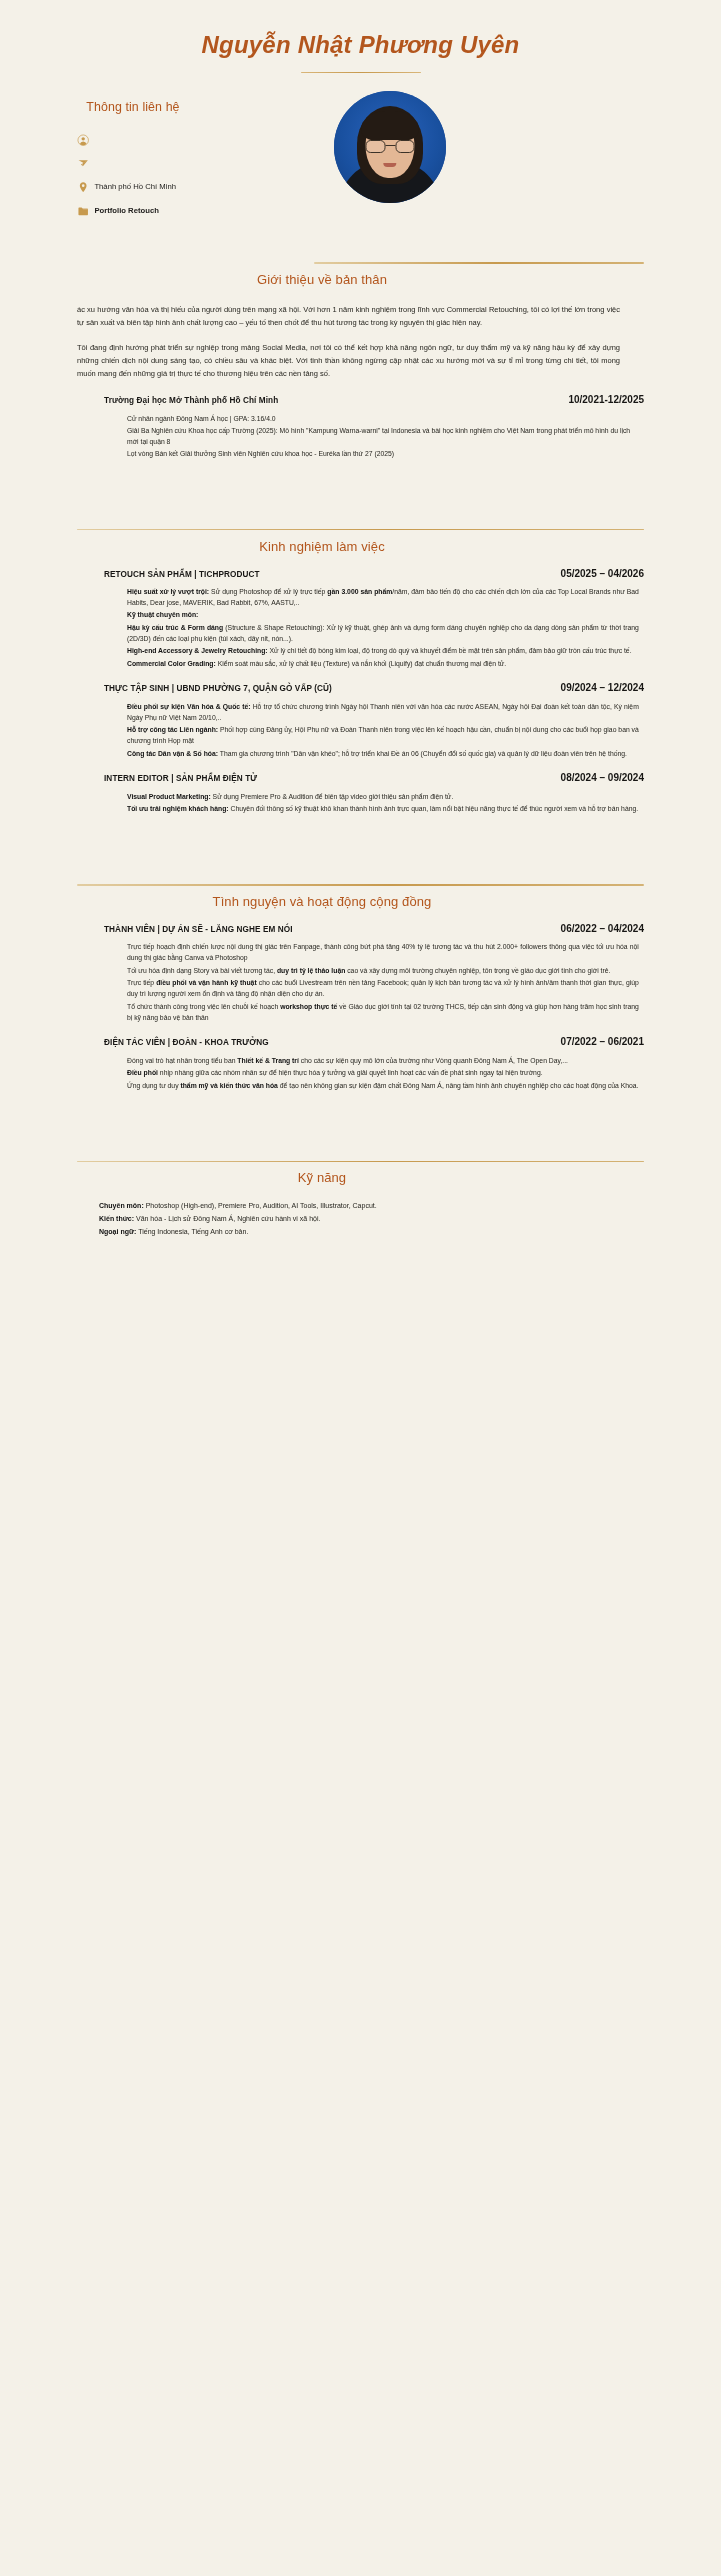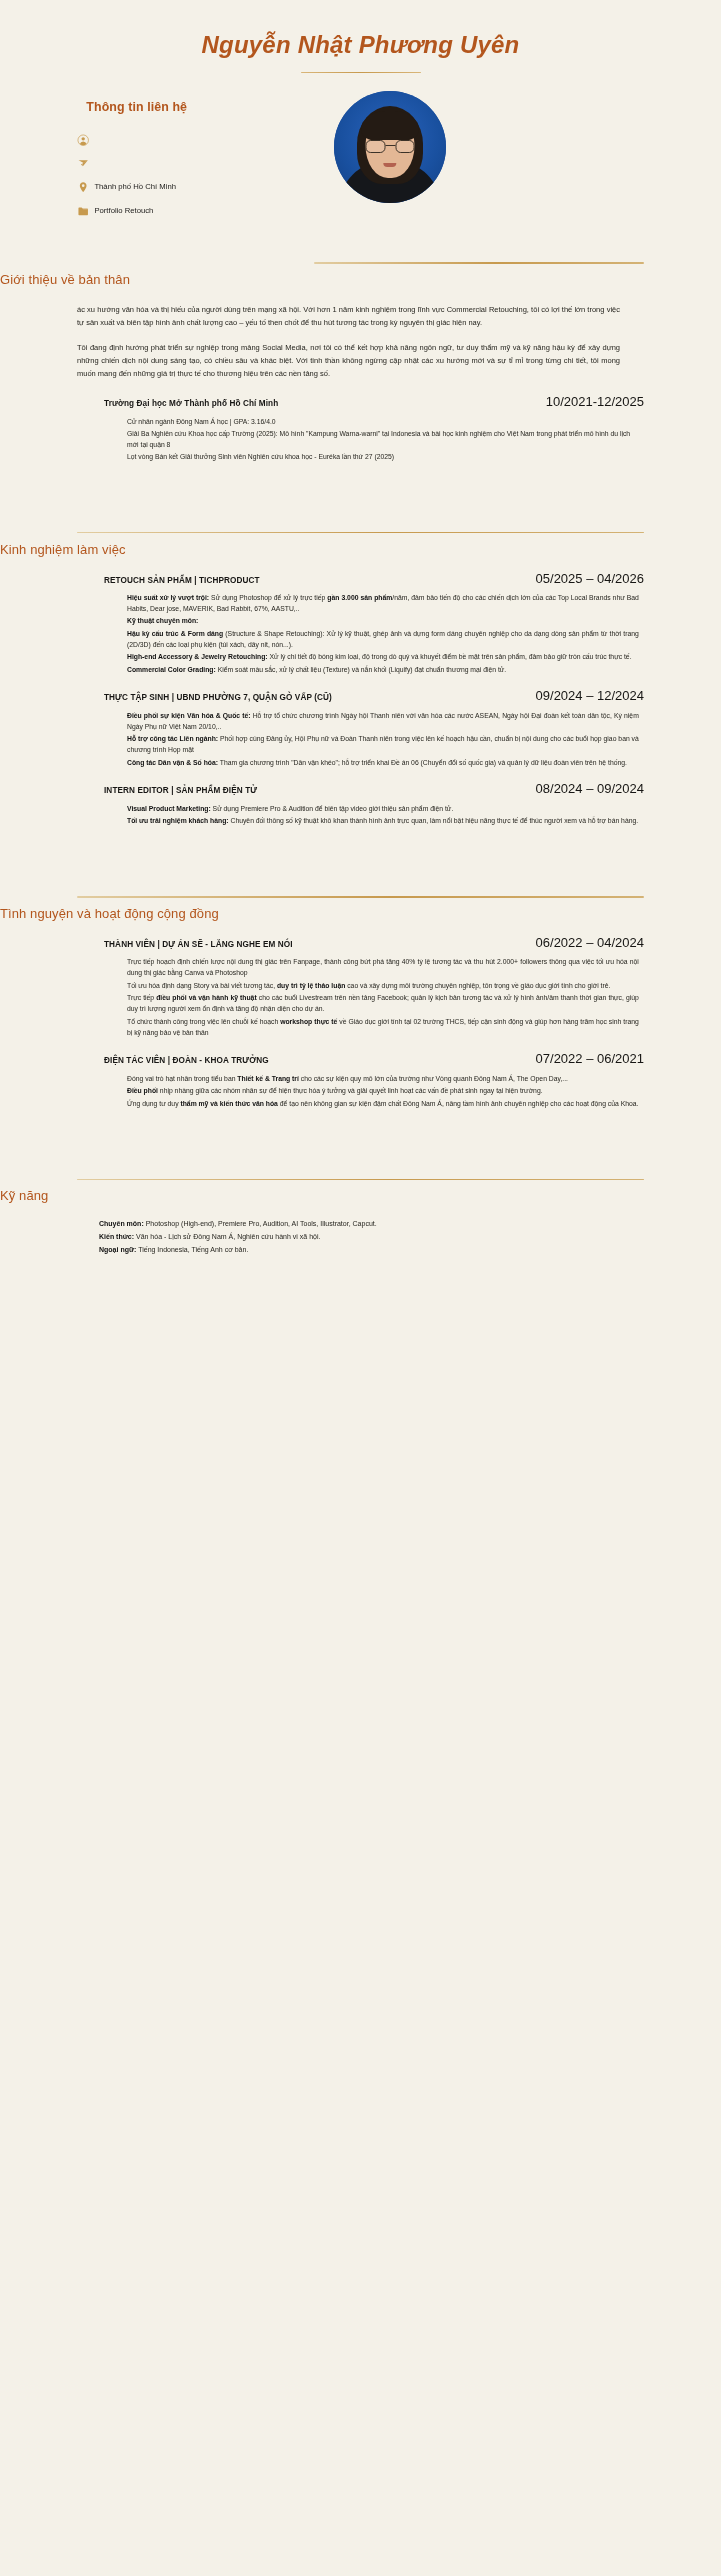--- a/index.html
+++ b/index.html
@@ -53,21 +53,21 @@
     min-height: 129px;
   }
   .contact-col {
     width: 330px;
     padding-left: 76px;
     padding-top: 9.3px;
   }
   .contact-title {
     font-size: 12.4px;
     color: #b3561d;
-    font-weight: 700;
+    font-weight: 400;
     letter-spacing: 0.1px;
     margin-bottom: 15.5px;
     padding-left: 10.3px;
   }
   .contact-item {
     display: flex;
     align-items: center;
     gap: 5px;
     min-height: 20.6px;
     margin-bottom: 3.1px;
@@ -80,21 +80,21 @@
     align-items: center;
     justify-content: center;
     color: #c79a4e;
   }
   .contact-icon svg { display: block; }
   .contact-text {
     font-size: 7.7px;
     color: #22211f;
     line-height: 1.3;
   }
-  .contact-text.bold { font-weight: 400; font-size: 7.7px; }
+  .contact-text.bold { font-weight: 700; font-size: 7.7px; }
 
   .photo-col {
     position: relative;
     width: 170px;
     margin-left: 4.1px;
   }
   .photo-frame {
     width: 112px;
     height: 112px;
     border-radius: 50%;
@@ -174,21 +174,21 @@
     left: 50%; top: 72px;
     transform: translateX(-50%);
     width: 13.4px; height: 4.6px;
     border-radius: 0 0 7.2px 7.2px;
     background: #b3614f;
   }
 
   
   .section-head {
     padding: 0 77px 0 0;
-    text-align: left;
+    text-align: center;
     margin-top: 38px;
     margin-bottom: 11.3px;
   }
   .section-head .rule {
     height: 1.5px;
     width: 100%;
     max-width: 567px;
     margin-left: auto;
     background: linear-gradient(90deg, #e2cda1 0%, #c79a4e 55%, #d4b375 100%);
     border-radius: 1px;
@@ -217,22 +217,22 @@
     margin-bottom: 6.2px;
   }
   .entry-title {
     font-size: 8.2px;
     font-weight: 700;
     color: #171614;
     letter-spacing: 0.1px;
     line-height: 1.25;
   }
   .entry-date {
-    font-size: 13px;
-    font-weight: 400;
+    font-size: 10px;
+    font-weight: 700;
     color: #171614;
     white-space: nowrap;
     flex: 0 0 auto;
   }
 
   .bullets {
     padding-left: 23px;
     padding-right: 5.2px;
   }
   .bullet {

